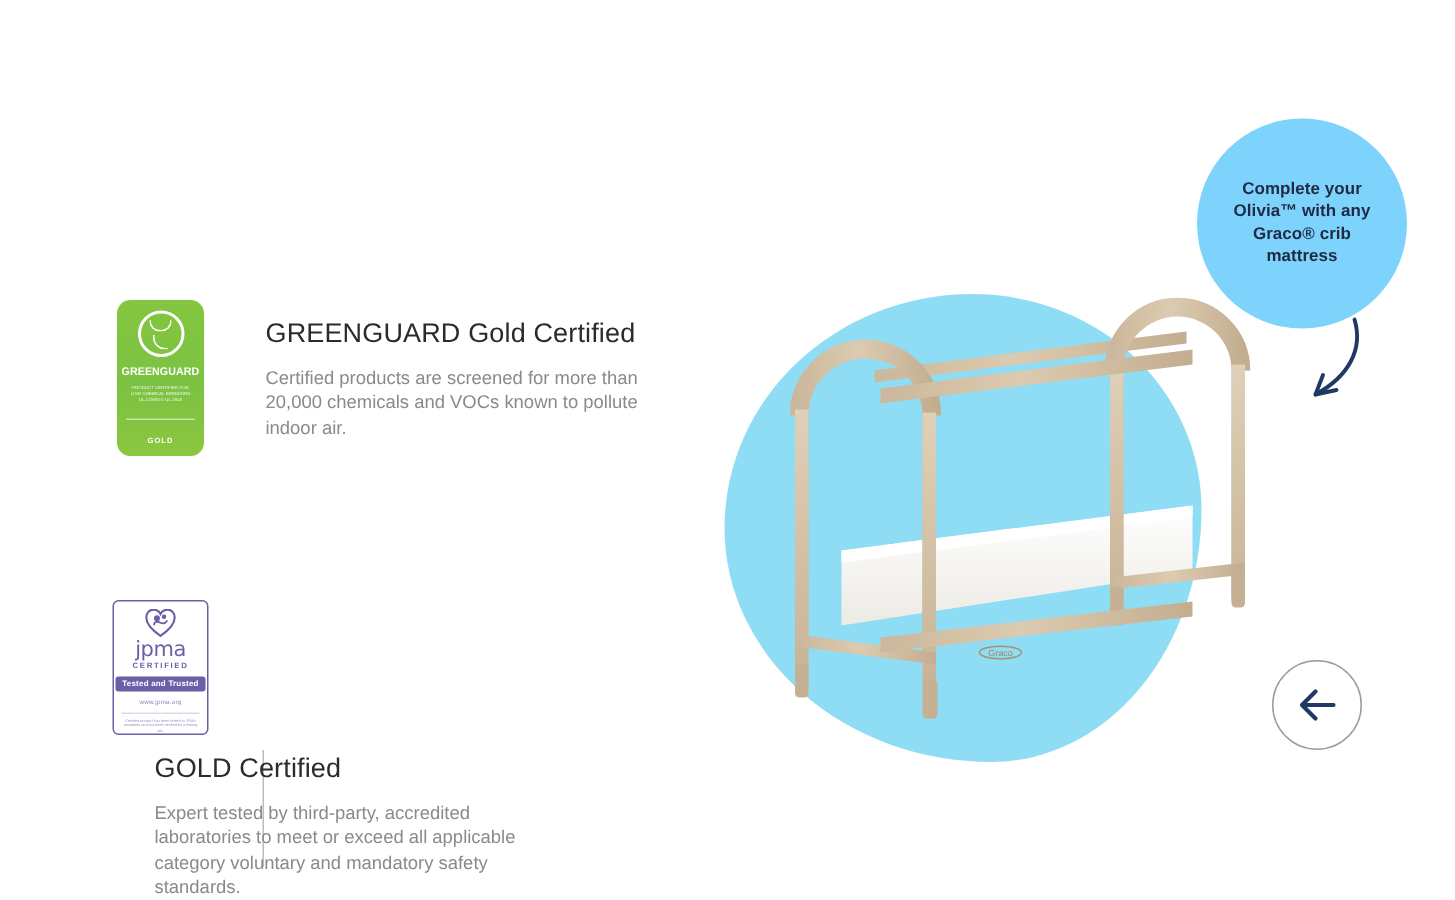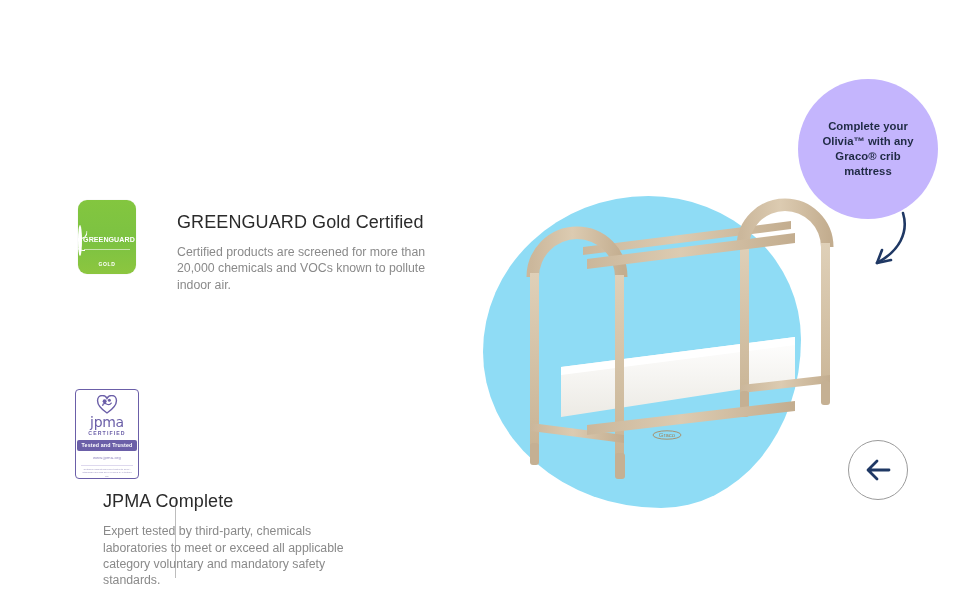--- a/index.html
+++ b/index.html
@@ -72,28 +72,29 @@
     left: 105px;
     top: 300px;
     width: 1px;
     height: 78px;
     background: #bdbdbd;
   }
 
   
   .gg-badge {
     width: 58px;
-    height: 74px;
+    height: 104px;
     border-radius: 9px;
     background: #7ac143;
     background: linear-gradient(180deg,#83c63f 0%, #7cc242 55%, #8cc63f 100%);
     position: relative;
     overflow: hidden;
     box-shadow: 0 0 0 0.5px rgba(0,0,0,.04);
     display: flex;
+    flex-direction: column;
     align-items: center;
   }
   .gg-ul {
     margin-top: 7px;
     width: 27px;
     height: 27px;
     border-radius: 50%;
     border: 2px solid #ffffff;
     position: relative;
   }
@@ -250,21 +251,21 @@
   }
 
   
   .callout {
     position: absolute;
     left: 343px;
     top: 79px;
     width: 140px;
     height: 140px;
     border-radius: 50%;
-    background: #c4b5fd;
+    background: #7dd3fc;
     display: flex;
     align-items: center;
     justify-content: center;
   }
   .callout-text {
     font-size: 11.3px;
     line-height: 15.2px;
     color: #1f2a44;
     text-align: center;
     font-weight: 700;
@@ -332,22 +333,22 @@
             <path d="M13 22 C13 18 18 17 21 19 C25 21 29 20 31 17" fill="none" stroke="#6b5fa8" stroke-width="2.6" stroke-linecap="round"></path>
           </svg>
           <div class="jpma-word">jpma</div>
           <div class="jpma-certified">CERTIFIED</div>
           <div class="jpma-banner">Tested and Trusted</div>
           <div class="jpma-url">www.jpma.org</div>
           <div class="jpma-fine">Certified product has been tested to JPMA standards and has been verified by a testing lab.</div>
         </div>
       </div>
       <div class="cert-text">
-        <p class="cert-title">JPMA Complete</p>
-        <p class="cert-body">Expert tested by third-party, chemicals laboratories to meet or exceed all applicable category voluntary and mandatory safety standards.</p>
+        <p class="cert-title">GOLD Certified</p>
+        <p class="cert-body">Expert tested by third-party, accredited laboratories to meet or exceed all applicable category voluntary and mandatory safety standards.</p>
       </div>
     </div>
 
   </div>
 
   <div class="product-area">
 
     <div class="blob"></div>
 
     <svg class="crib-svg" viewBox="0 0 340 305">

